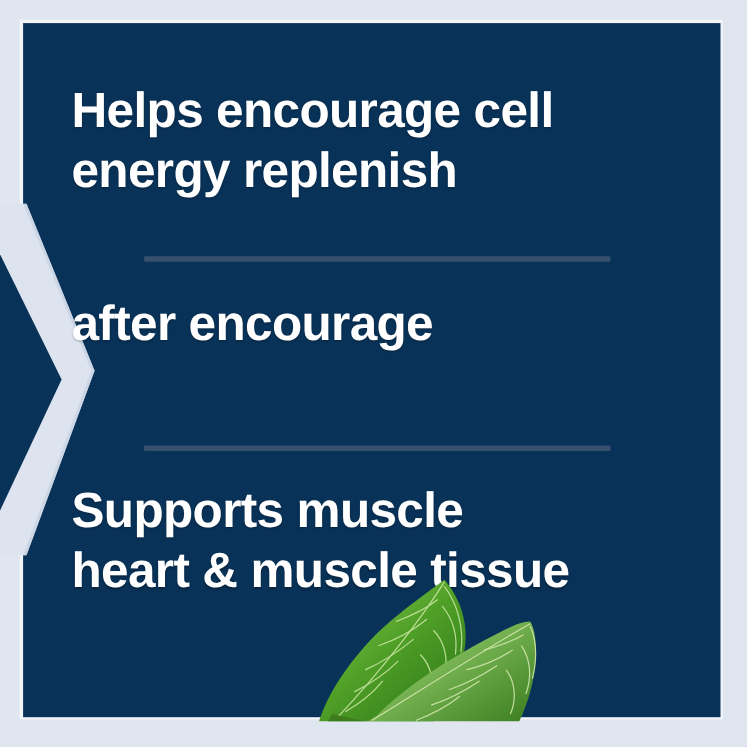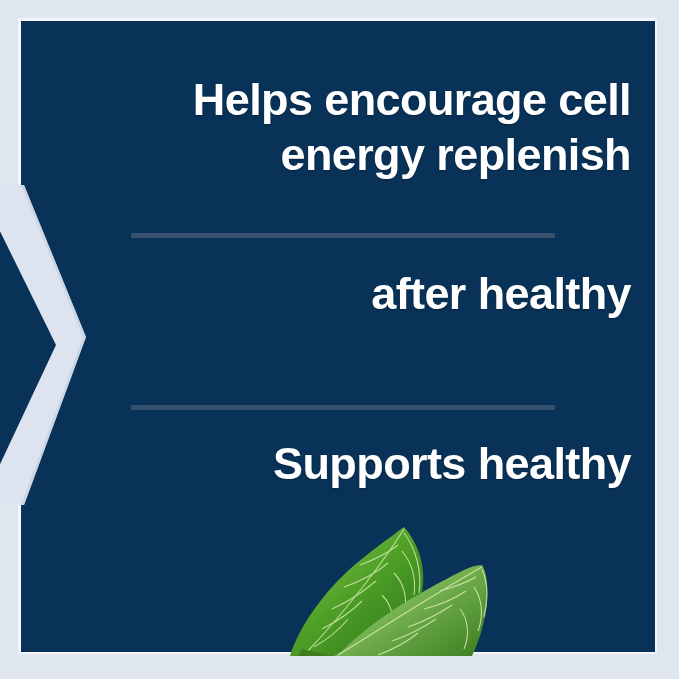--- a/index.html
+++ b/index.html
@@ -67,23 +67,23 @@
     position: absolute;
     left: 21px;
     top: 21px;
     width: 634px;
     height: 631px;
     box-sizing: border-box;
   }
 
   .benefit {
     position: absolute;
-    left: 4px;
+    left: 16px;
     width: 634px;
-    text-align: right;
+    text-align: left;
     color: #ffffff;
     font-weight: bold;
     font-size: 45px;
     line-height: 55px;
     letter-spacing: -0.6px;
     text-shadow: 0 1px 2px rgba(0,0,0,0.30);
     padding: 0 28px;
     box-sizing: border-box;
   }
 
@@ -140,27 +140,28 @@
   <div class="benefits">
 
     <div class="benefit benefit-1">
       <span class="line">Helps encourage cell</span>
       <span class="line">energy replenish</span>
     </div>
 
     <div class="divider divider-1"></div>
 
     <div class="benefit benefit-2">
-      <span class="line">after healthy</span>
+      <span class="line">after encourage</span>
     </div>
 
     <div class="divider divider-2"></div>
 
     <div class="benefit benefit-3">
-      <span class="line">Supports healthy</span>
+      <span class="line">Supports muscle</span>
+      <span class="line">heart &amp; muscle tissue</span>
     </div>
 
     <div class="leaf-wrap">
       <svg viewBox="0 0 215 135" xmlns="http://www.w3.org/2000/svg" aria-hidden="true">
         <defs>
           <linearGradient id="leafBack" x1="0.15" y1="0.1" x2="0.9" y2="0.95">
             <stop offset="0%" stop-color="#7fc24a"></stop>
             <stop offset="45%" stop-color="#4f9f27"></stop>
             <stop offset="100%" stop-color="#2f7a18"></stop>
           </linearGradient>

